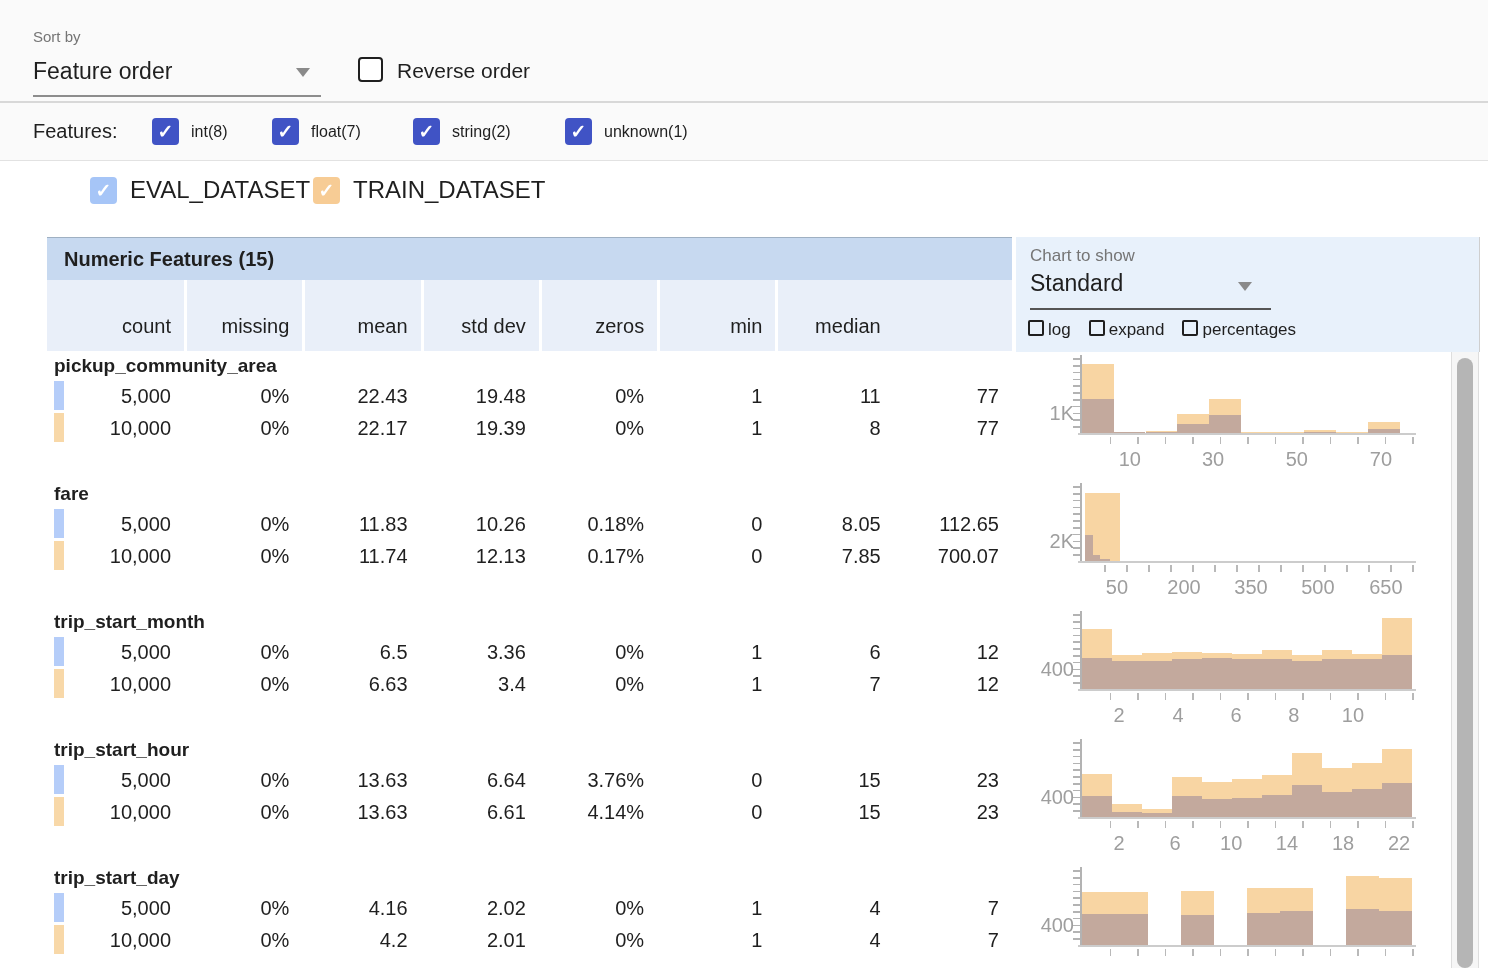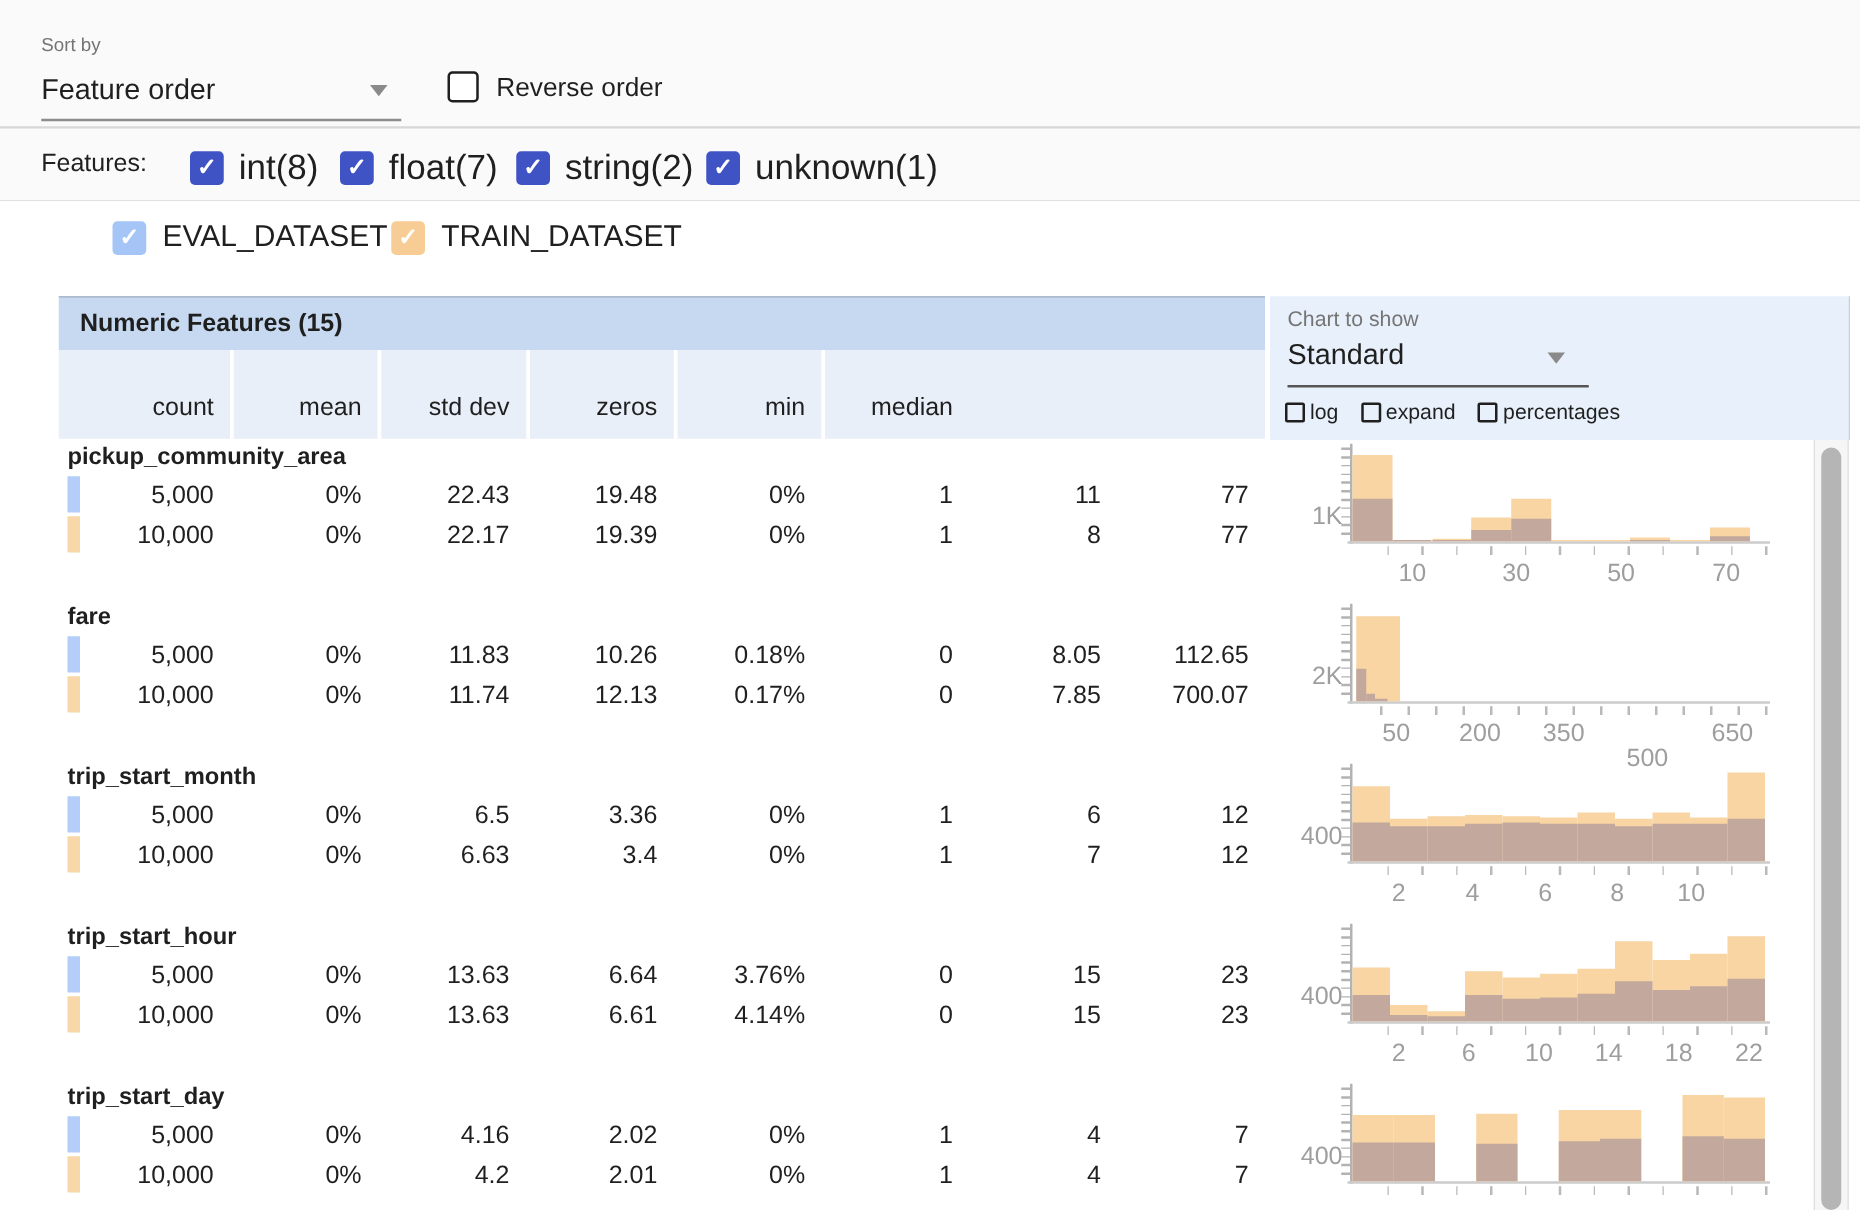--- a/index.html
+++ b/index.html
@@ -24,21 +24,21 @@
   .search-input{left:565px;top:55px;width:481px;height:34px;border:none;outline:none;background:transparent;
     border-bottom:1.5px solid #9e9e9e;font-size:21px;color:#1f1f1f;font-family:"Liberation Sans",sans-serif;padding:0 2px;}
   .search-input::placeholder{color:#8a8a8a;}
 
   
   .filterbar{left:0;top:103px;width:1488px;height:57px;background:#fafafa;border-bottom:1px solid #e2e2e2;}
   .features-label{left:33px;top:17px;font-size:20px;}
   .cb-filled{width:27px;height:27px;border-radius:4px;display:flex;align-items:center;justify-content:center;
     color:#fff;font-size:19px;font-weight:bold;}
   .filter-item{top:15px;display:flex;align-items:center;gap:12px;}
-  .filter-label{font-size:28px;color:#1f1f1f;}
+  .filter-label{font-size:16px;color:#1f1f1f;}
 
   
   .dsbar{left:0;top:161px;width:1488px;height:75px;background:#ffffff;}
   .ds-item{top:15px;display:flex;align-items:center;gap:13px;}
   .ds-label{font-size:24px;color:#1f1f1f;}
 
   
   .tbl-title{left:47px;top:237px;width:965px;height:43px;background:#c7d9f0;border-top:1px solid #9fb0c2;box-sizing:border-box;
     display:flex;align-items:center;}
   .tbl-title span{font-size:20px;font-weight:bold;margin-left:17px;}
@@ -53,21 +53,21 @@
   .fvals{position:absolute;left:0;top:0;width:965px;display:grid;grid-template-columns:137px repeat(7,1fr);}
   .fvals span{display:block;text-align:right;padding-right:13px;font-size:20px;line-height:30px;color:#1f1f1f;}
 
   
   .chart-panel{left:1016px;top:237px;width:464px;height:115px;background:#e8f1fb;border-right:1px solid #cfcfcf;box-sizing:border-box;}
   .chart-show-label{left:14px;top:9px;font-size:17px;color:#757575;position:absolute;}
   .chart-sel-value{left:14px;top:33px;font-size:23px;color:#1f1f1f;position:absolute;}
   .chart-sel-arrow{left:222px;top:45px;position:absolute;}
   .chart-sel-underline{left:14px;top:71px;width:241px;height:1.5px;background:#555;position:absolute;}
   .chart-opts{left:12px;top:83px;position:absolute;display:flex;gap:18px;align-items:center;}
-  .opt{display:flex;align-items:center;gap:4px;}
+  .opt{display:flex;align-items:flex-start;gap:4px;}
   .opt-box{width:16px;height:16px;border:2px solid #1f1f1f;border-radius:2px;background:transparent;box-sizing:border-box;}
   .opt-label{font-size:17px;color:#1f1f1f;}
 
   
   .hist{position:absolute;left:1030px;width:390px;height:112px;}
   .plot{position:absolute;left:52px;top:0;width:330px;height:75px;}
   .bar{position:absolute;bottom:0;}
   .yaxis{position:absolute;left:50px;top:-3px;width:2px;height:80px;background:#b3b3b3;}
   .xaxis{position:absolute;left:48px;top:75px;width:338px;height:2px;background:#cccccc;}
   .ylab{position:absolute;left:0;top:44px;width:44px;text-align:right;font-size:20px;color:#9e9e9e;}
@@ -134,20 +134,21 @@
     <span class="ds-label">TRAIN_DATASET</span>
   </div>
 </div>
 
 <div class="abs tbl-title">
   <span>Numeric Features (15)</span>
 </div>
 
 <div class="abs tbl-head">
   <div class="hcell">count</div>
+  <div class="hcell">missing</div>
   <div class="hcell">mean</div>
   <div class="hcell">std dev</div>
   <div class="hcell">zeros</div>
   <div class="hcell">min</div>
   <div class="hcell">median</div>
 </div>
 
 <div>
     <div class="fgroup" style="top: 352px;">
       <div class="fname">pickup_community_area</div>
@@ -400,21 +401,21 @@
     <div class="xtick" style="left: 250px;"></div>
     <div class="xtick" style="left: 272px;"></div>
     <div class="xtick" style="left: 294px;"></div>
     <div class="xtick" style="left: 316px;"></div>
     <div class="xtick" style="left: 338px;"></div>
     <div class="xtick" style="left: 360px;"></div>
     <div class="xtick" style="left: 382px;"></div>
     <div class="xlab" style="left: 86.98px;">50</div>
     <div class="xlab" style="left: 153.97px;">200</div>
     <div class="xlab" style="left: 220.96px;">350</div>
-    <div class="xlab" style="left: 287.95px; margin-top: 20px;">500</div>
+    <div class="xlab" style="left: 287.95px;">500</div>
     <div class="xlab" style="left: 355.93px;">650</div>
   </div>
 <div class="hist" style="top:614px">
     <div class="plot">
       <div class="bar" style="left: 0px; width: 30.03px; height: 60px; background: rgb(248, 213, 163); z-index: 1;"></div>
       <div class="bar" style="left: 30.03px; width: 30.03px; height: 34.5px; background: rgb(248, 213, 163); z-index: 1;"></div>
       <div class="bar" style="left: 60.06px; width: 30.03px; height: 36px; background: rgb(248, 213, 163); z-index: 1;"></div>
       <div class="bar" style="left: 90.09px; width: 30.03px; height: 37.5px; background: rgb(248, 213, 163); z-index: 1;"></div>
       <div class="bar" style="left: 120.12px; width: 30.03px; height: 36px; background: rgb(248, 213, 163); z-index: 1;"></div>
       <div class="bar" style="left: 150.15px; width: 30.03px; height: 35.25px; background: rgb(248, 213, 163); z-index: 1;"></div>

